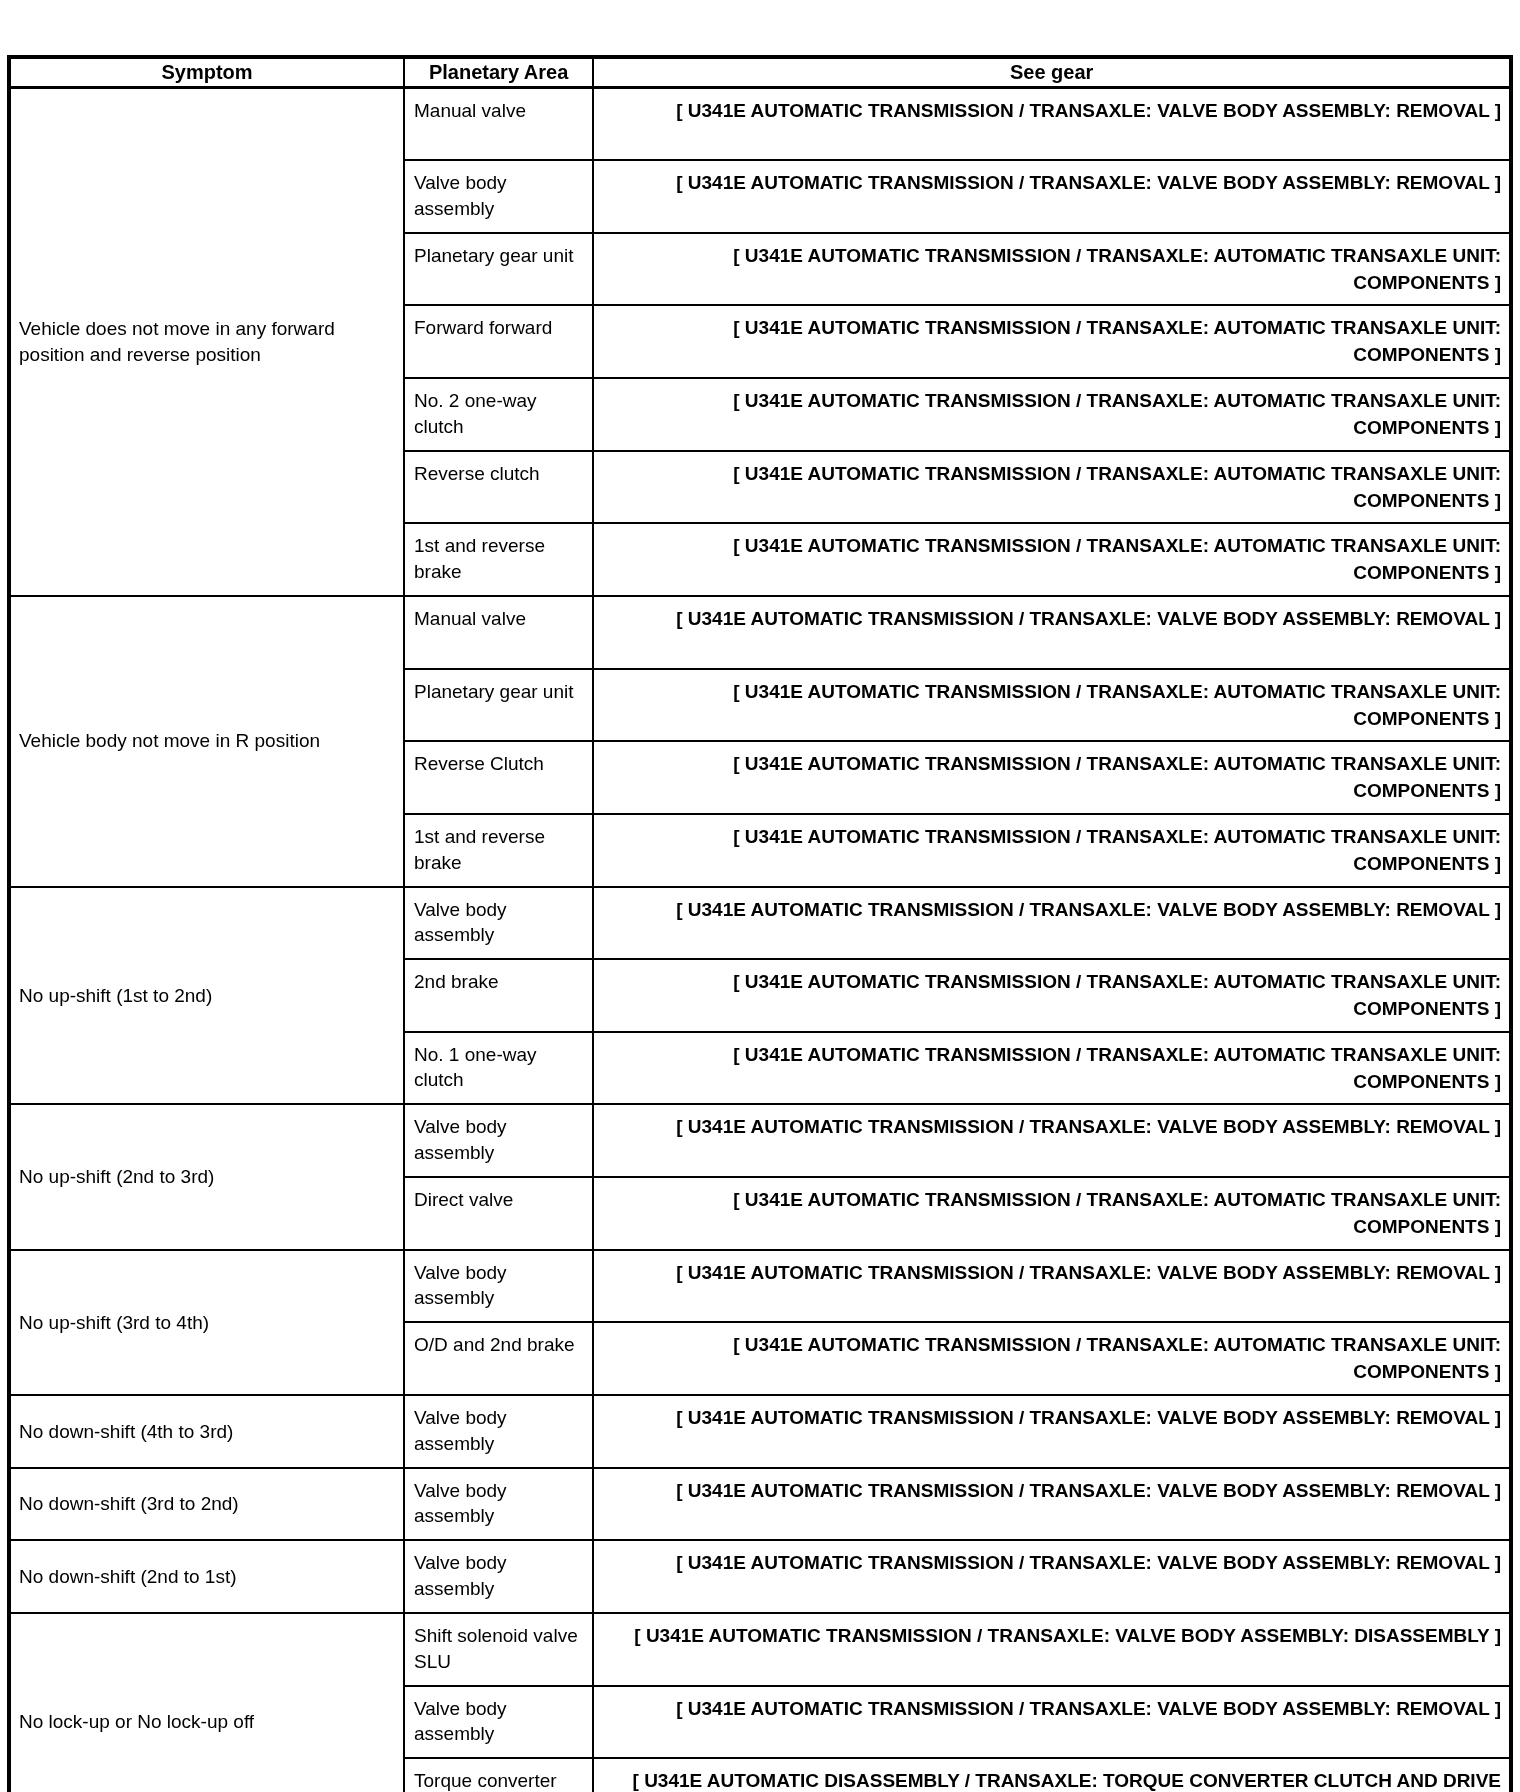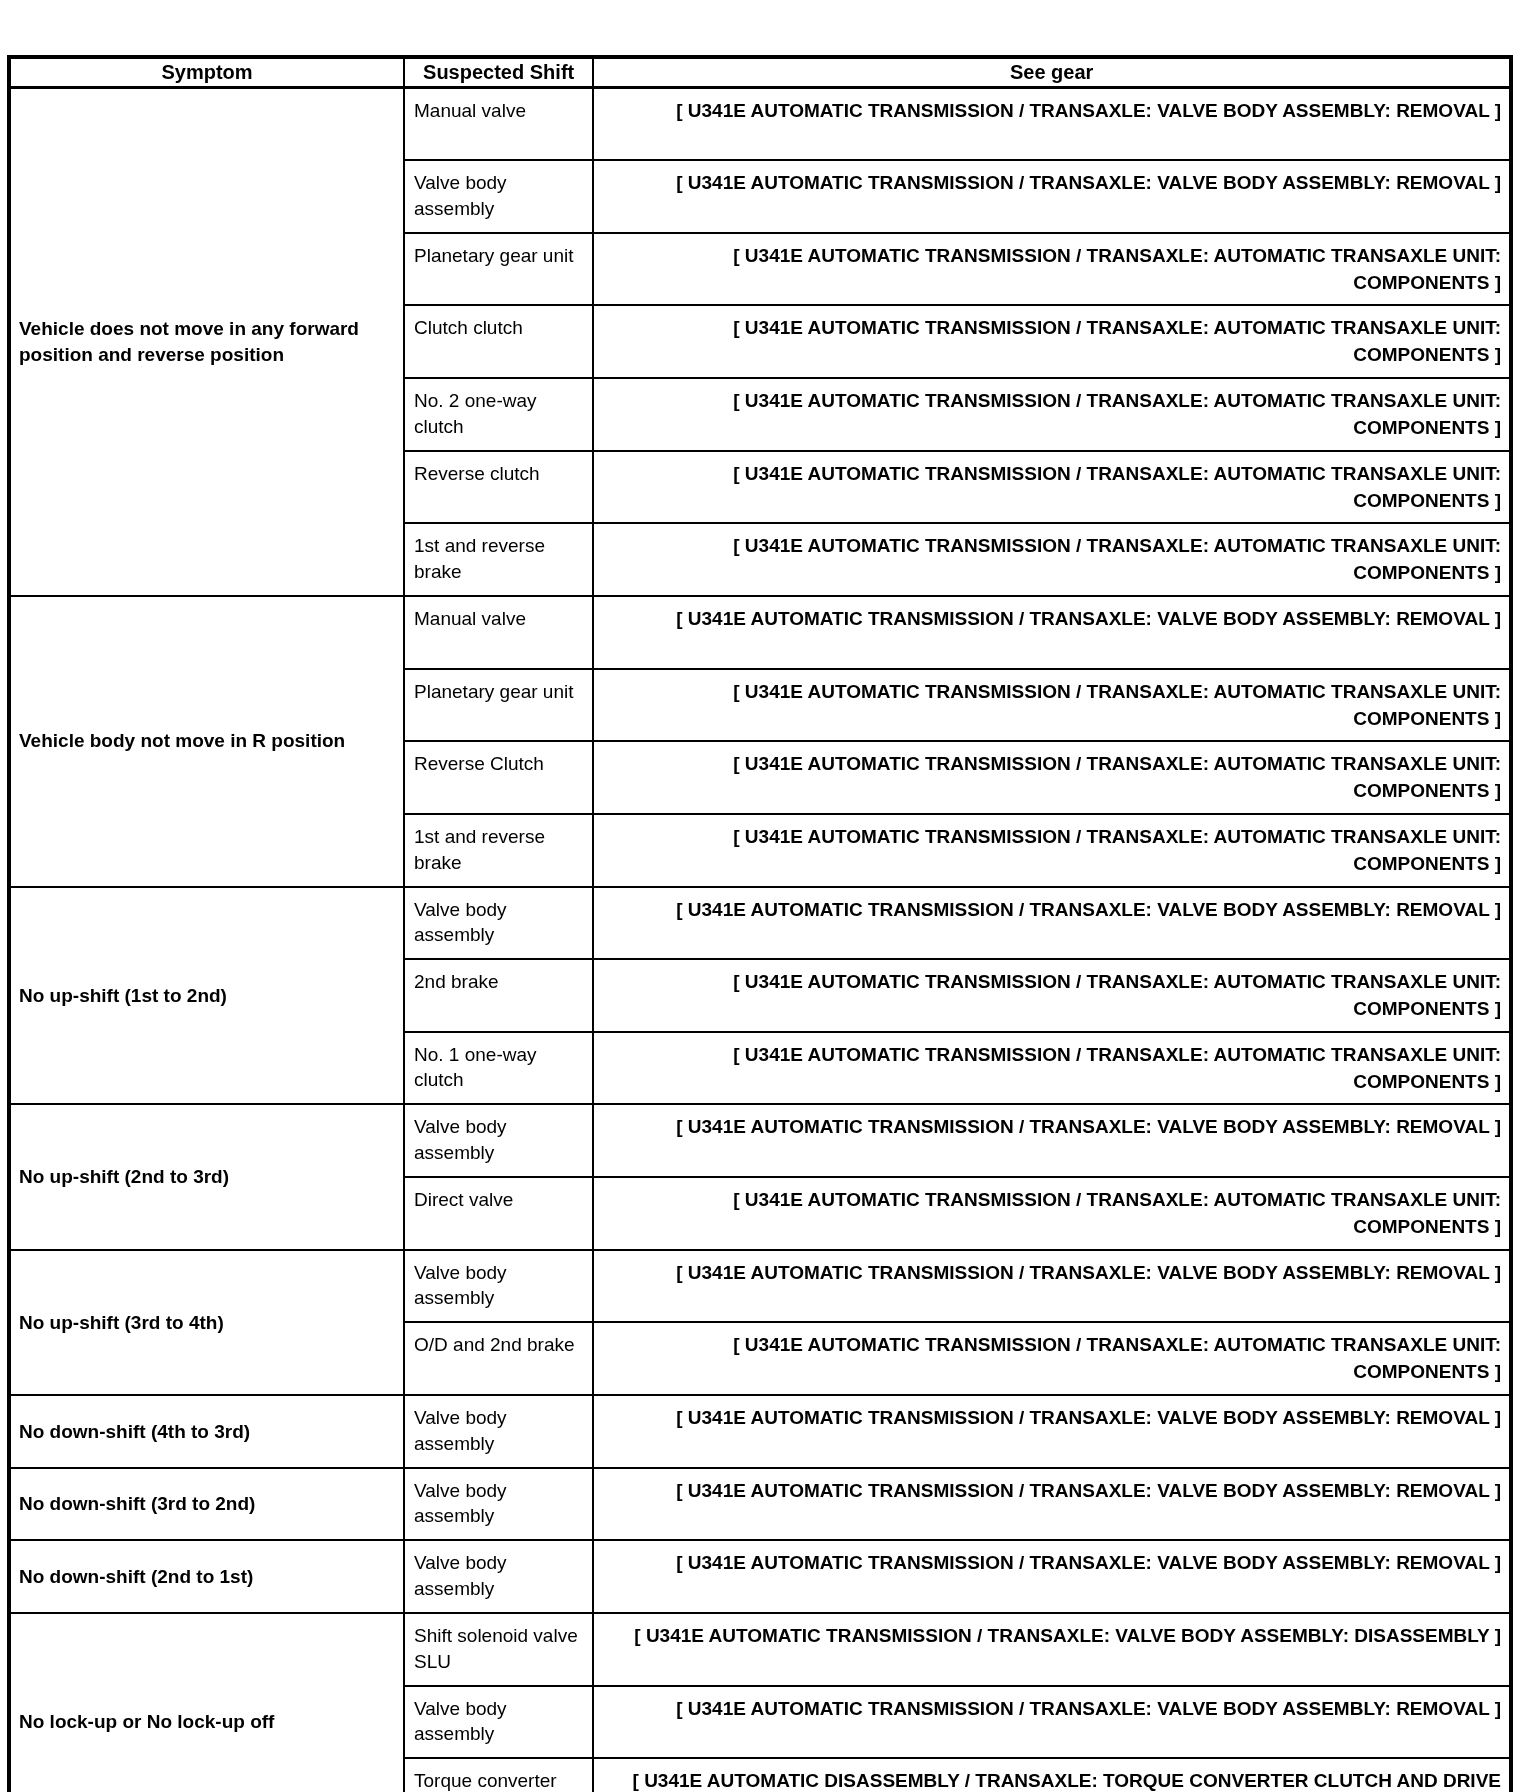--- a/index.html
+++ b/index.html
@@ -39,21 +39,21 @@
     font-size: 20px;
     font-weight: bold;
     text-align: center;
     vertical-align: middle;
     padding: 2px 4px;
     border-bottom: 3px solid #000000;
   }
   tr.data-row { height: 72px; }
   td.sym {
     font-size: 19px;
-    font-weight: bold;
+    font-weight: normal;
     vertical-align: middle;
     text-align: left;
     padding: 4px 8px 4px 8px;
     line-height: 1.35;
   }
   td.area {
     font-size: 19px;
     font-weight: normal;
     vertical-align: top;
     text-align: left;
@@ -75,41 +75,41 @@
 <div class="page">
   <table class="symptom-table">
     <colgroup>
       <col class="col-symptom">
       <col class="col-area">
       <col class="col-see">
     </colgroup>
     <thead>
       <tr>
         <th>Symptom</th>
-        <th>Suspected Shift</th>
+        <th>Planetary Area</th>
         <th>See gear</th>
       </tr>
     </thead>
     <tbody>
 
       <tr class="data-row">
         <td class="sym" rowspan="7">Vehicle does not move in any forward position and reverse position</td>
         <td class="area">Manual valve</td>
         <td class="see">[ U341E AUTOMATIC TRANSMISSION / TRANSAXLE: VALVE BODY ASSEMBLY: REMOVAL ]</td>
       </tr>
       <tr class="data-row">
         <td class="area">Valve body assembly</td>
         <td class="see">[ U341E AUTOMATIC TRANSMISSION / TRANSAXLE: VALVE BODY ASSEMBLY: REMOVAL ]</td>
       </tr>
       <tr class="data-row">
         <td class="area">Planetary gear unit</td>
         <td class="see">[ U341E AUTOMATIC TRANSMISSION / TRANSAXLE: AUTOMATIC TRANSAXLE UNIT: COMPONENTS ]</td>
       </tr>
       <tr class="data-row">
-        <td class="area">Clutch clutch</td>
+        <td class="area">Forward forward</td>
         <td class="see">[ U341E AUTOMATIC TRANSMISSION / TRANSAXLE: AUTOMATIC TRANSAXLE UNIT: COMPONENTS ]</td>
       </tr>
       <tr class="data-row">
         <td class="area">No. 2 one-way clutch</td>
         <td class="see">[ U341E AUTOMATIC TRANSMISSION / TRANSAXLE: AUTOMATIC TRANSAXLE UNIT: COMPONENTS ]</td>
       </tr>
       <tr class="data-row">
         <td class="area">Reverse clutch</td>
         <td class="see">[ U341E AUTOMATIC TRANSMISSION / TRANSAXLE: AUTOMATIC TRANSAXLE UNIT: COMPONENTS ]</td>
       </tr>

